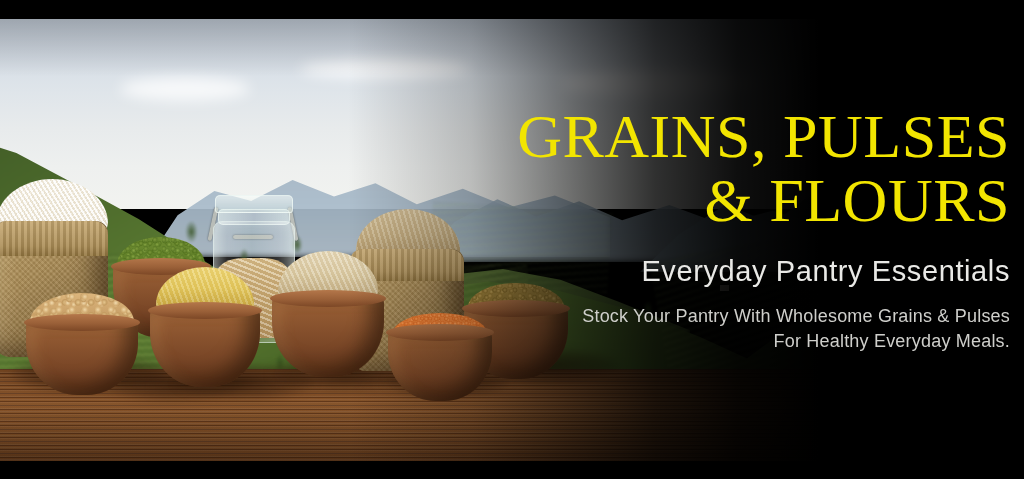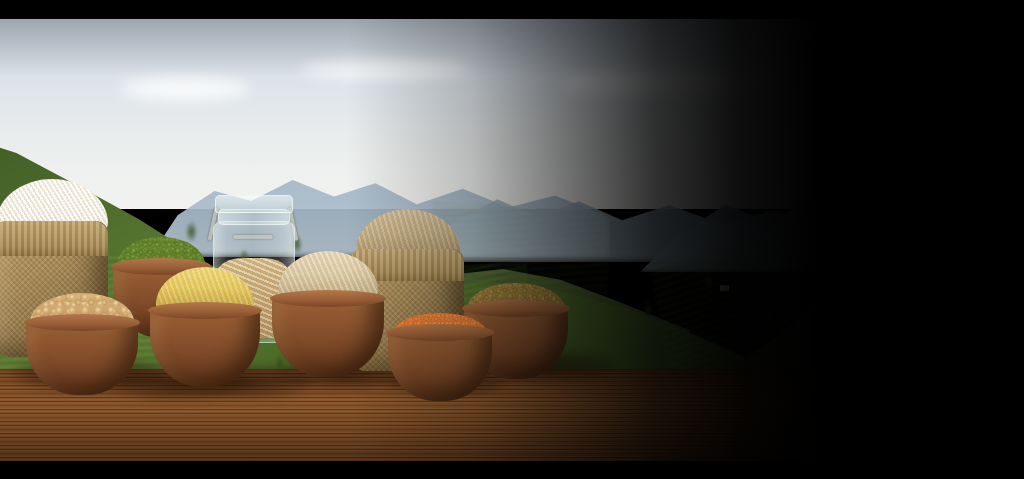--- a/index.html
+++ b/index.html
@@ -515,14 +515,20 @@
     </div>
 
   </div>
 
   <div class="fade-vert"></div>
   <div class="fade-right"></div>
 
   <div class="bar-top"></div>
   <div class="bar-bottom"></div>
 
+  <div class="copy">
+    <div class="headline">GRAINS, PULSES</div>
+    <div class="headline">&amp; FLOURS</div>
+    <div class="subtitle">Everyday Pantry Essentials</div>
+    <div class="body-copy">Stock Your Pantry With Wholesome Grains &amp; Pulses For Healthy Everyday Meals.</div>
+  </div>
 
 </div>
 
 </body></html>

